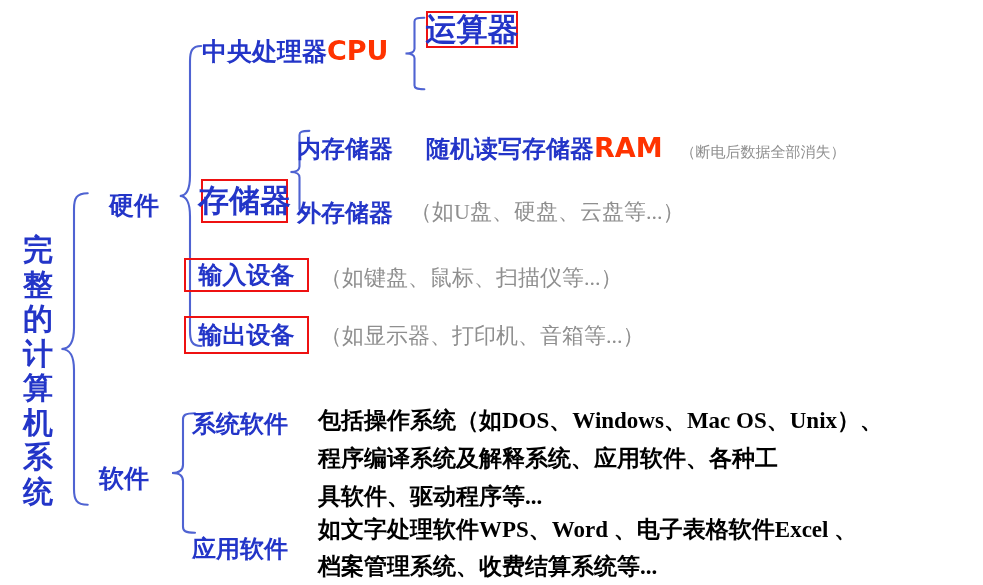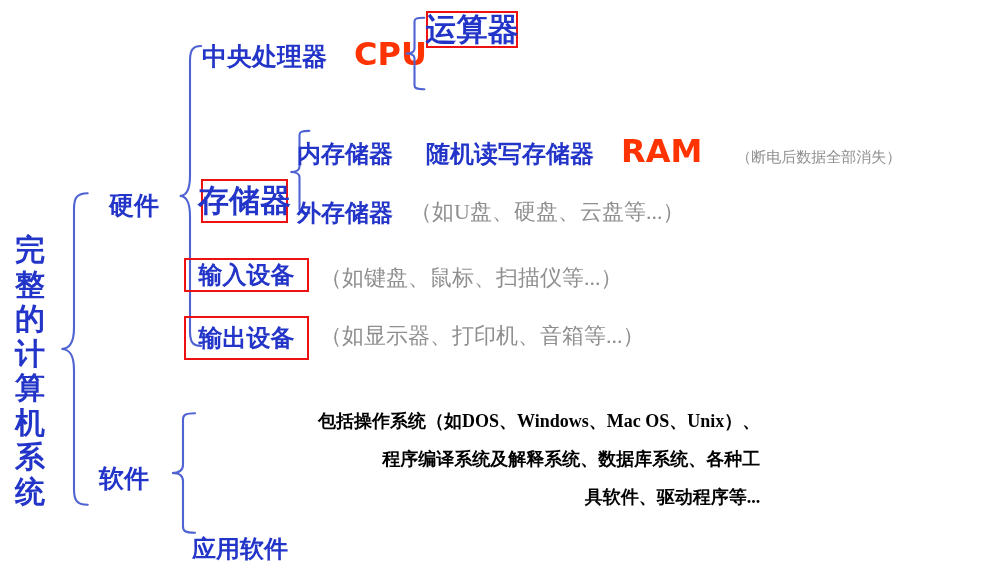--- a/index.html
+++ b/index.html
@@ -11,52 +11,52 @@
     --body-black:#000000;
   }
   html,body{margin:0;padding:0;background:#ffffff;}
   .stage{
     position:relative;width:983px;height:585px;background:#ffffff;
     overflow:hidden;font-family:"DejaVu Sans",sans-serif;
   }
   .vtitle{
     position:absolute;left:15px;top:233px;width:38px;
     font-size:30px;line-height:34.5px;font-weight:bold;color:var(--text-blue);
-    word-break:break-all;text-align:left;
+    word-break:break-all;text-align:right;
   }
   .brace{position:absolute;overflow:visible;}
   .brace path{
     fill:none;stroke:var(--brace-blue);stroke-width:2.1;
     stroke-linecap:round;vector-effect:non-scaling-stroke;
   }
   .lbl{
     position:absolute;color:var(--text-blue);font-weight:bold;
     white-space:nowrap;font-size:24px;
   }
   .lbl.lg{font-size:25px;}
-  .cpu-abbr,.ram-abbr{color:var(--accent-orange);font-size:32px;font-weight:bold;margin-left:27px;}
+  .cpu-abbr,.ram-abbr{color:var(--accent-orange);font-size:27px;font-weight:bold;}
   .rbox{
     position:absolute;border:2px solid var(--box-red);
     display:flex;align-items:center;justify-content:center;
     color:var(--text-blue);font-weight:bold;font-size:31px;white-space:nowrap;
     box-sizing:border-box;
   }
   .note{
     position:absolute;color:var(--note-gray);font-size:22px;white-space:nowrap;
     font-family:"Liberation Serif",serif;
     text-align:right;
   }
   .inline-note{
-    color:var(--note-gray);font-size:15px;font-weight:normal;margin-left:34px;
+    color:var(--note-gray);font-size:15px;font-weight:normal;margin-left:18px;
     font-family:"Liberation Serif",serif;
   }
   .gap{display:inline-block;width:33px;}
   .desc{
-    position:absolute;color:var(--body-black);font-size:18px;font-weight:bold;
-    line-height:38px;white-space:nowrap;font-family:"Liberation Serif",serif;text-align:right;
+    position:absolute;color:var(--body-black);font-size:23px;font-weight:bold;
+    line-height:38px;white-space:nowrap;font-family:"Liberation Serif",serif;
   }
   .desc div{white-space:nowrap;}
 </style>
 </head>
 <body>
 
 <div class="stage">
 
   <div class="vtitle">完整的计算机系统</div>
 
@@ -95,32 +95,37 @@
   </div>
 
   <div class="lbl" style="left:297px;top:197px">外存储器</div>
   <div class="note" style="left:410px;top:197px">（如U盘、硬盘、云盘等...）</div>
 
   <div class="rbox" style="left:184px;top:258px;width:125px;height:34px;font-size:24px">
     <span>输入设备</span>
   </div>
   <div class="note" style="left:320px;top:263px">（如键盘、鼠标、扫描仪等...）</div>
 
-  <div class="rbox" style="left:184px;top:316px;width:125px;height:44px;font-size:24px">
+  <div class="rbox" style="left:184px;top:316px;width:125px;height:38px;font-size:24px">
     <span>输出设备</span>
   </div>
   <div class="note" style="left:320px;top:321px">（如显示器、打印机、音箱等...）</div>
 
   <div class="lbl lg" style="left:99px;top:462px">软件</div>
 
   <svg class="brace" style="left:169px;top:412px;width:28px;height:122px" viewBox="0 0 28 300" preserveAspectRatio="none">
     <path d="M26 3 C16 3 14 8 14 18 L14 130 C14 143 11 150 3 150 C11 150 14 157 14 170 L14 282 C14 292 16 297 26 297"></path>
   </svg>
 
+  <div class="lbl" style="left:192px;top:408px">系统软件</div>
   <div class="desc" style="left:318px;top:402px">
     <div>包括操作系统（如DOS、Windows、Mac OS、Unix）、</div>
-    <div>程序编译系统及解释系统、数据库系统、各种工</div>
+    <div>程序编译系统及解释系统、应用软件、各种工</div>
     <div>具软件、驱动程序等...</div>
   </div>
 
   <div class="lbl" style="left:192px;top:533px">应用软件</div>
+  <div class="desc" style="left:318px;top:511px;line-height:37px">
+    <div>如文字处理软件WPS、Word 、电子表格软件Excel 、</div>
+    <div>档案管理系统、收费结算系统等...</div>
+  </div>
 
 </div>
 
 </body></html>

